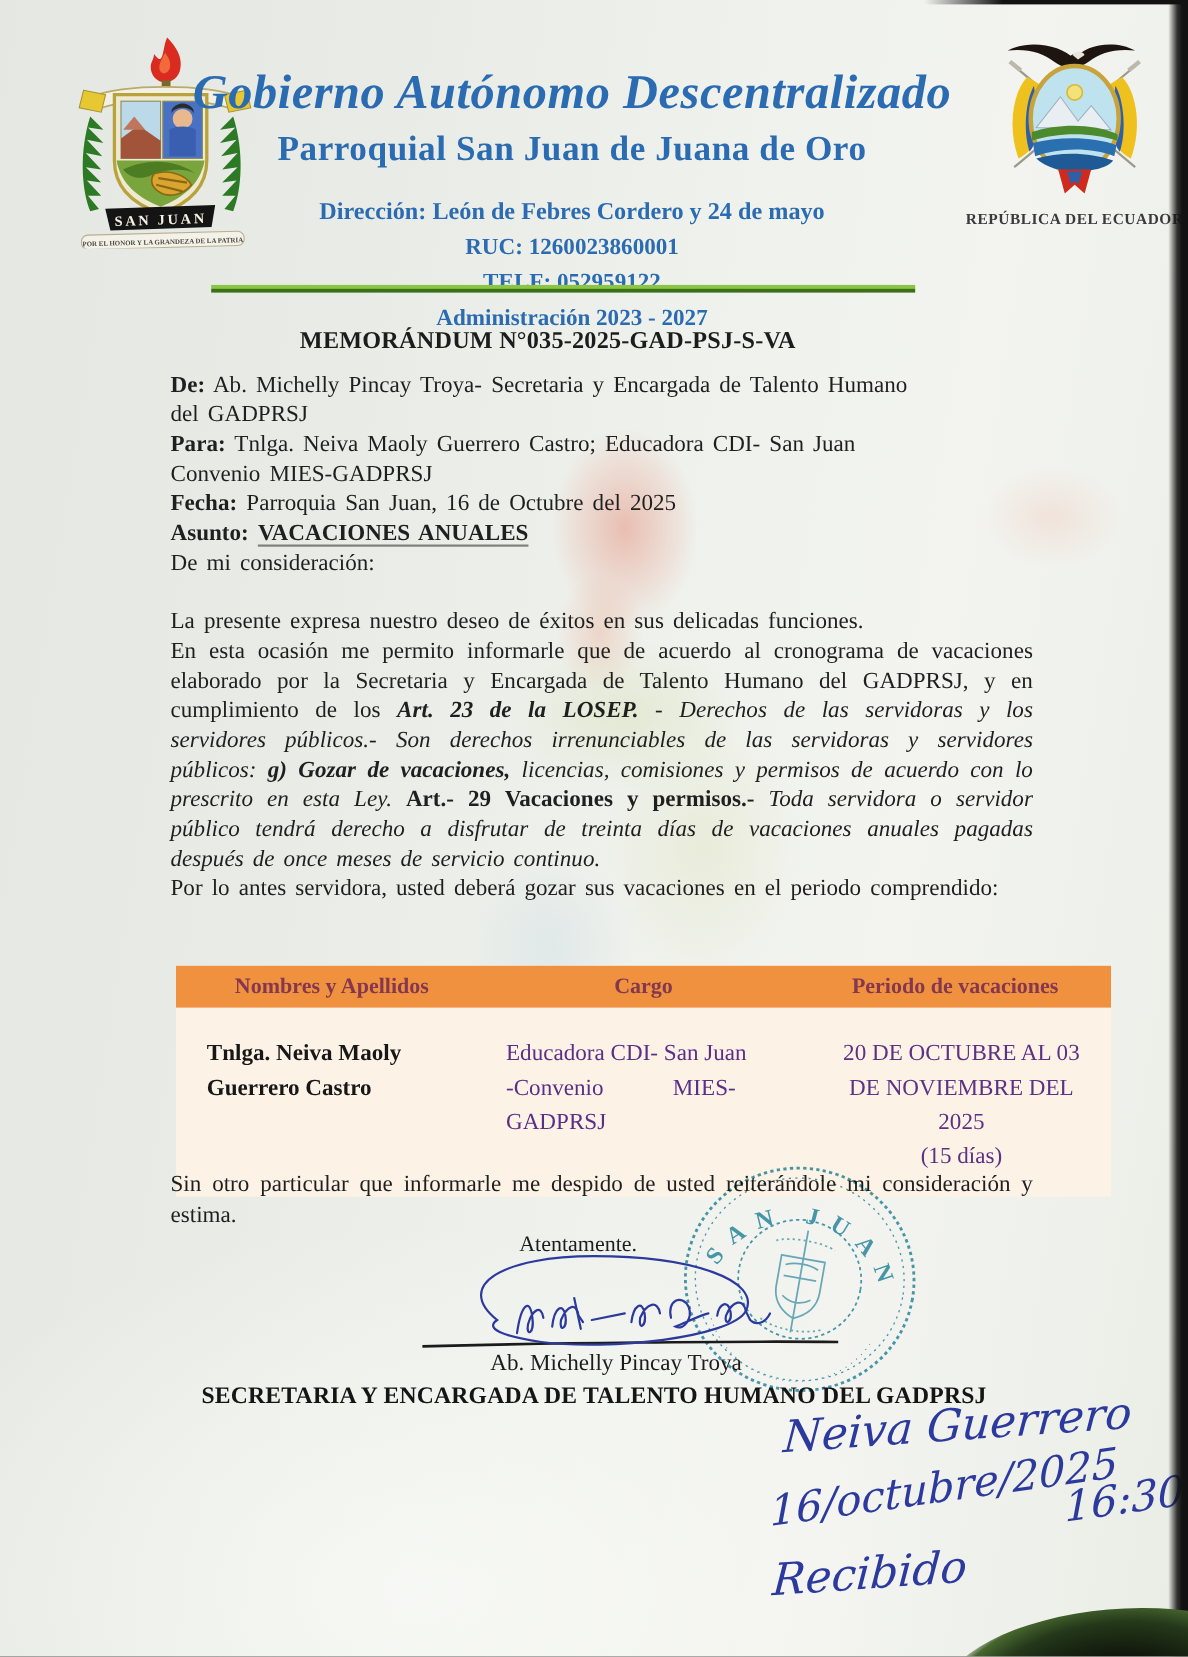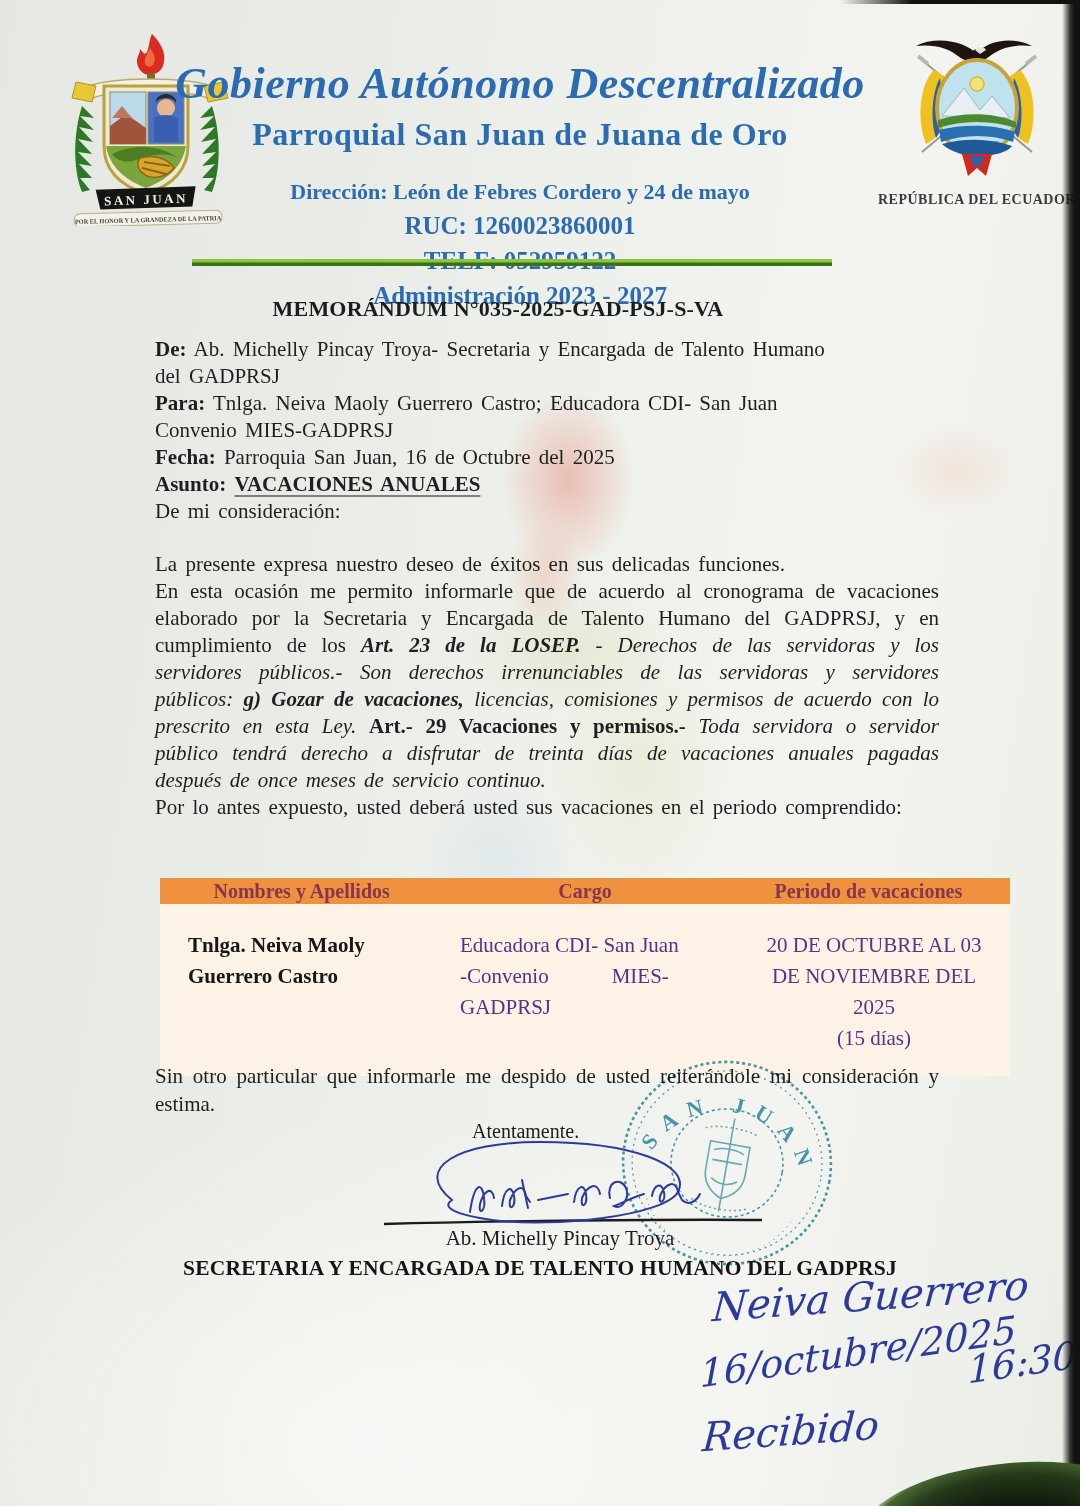--- a/index.html
+++ b/index.html
@@ -26,21 +26,21 @@
     background:linear-gradient(to left,#121212 70%, rgba(18,18,18,0));}
   .corner-blob{position:absolute; left:858px; top:1463px; width:310px; height:130px; border-radius:50%;
     transform:rotate(-5deg);
     background:radial-gradient(ellipse at 50% 75%, #0e140a 38%, #24381a 62%, #47662f 74%, rgba(71,102,47,0) 80%);}
 
   
   .hdr-text{position:absolute; left:165px; top:58px; width:710px; text-align:center; color:#2a6bb1;}
   .hdr-l1{font-size:44px; font-weight:bold; letter-spacing:.5px;font-style:italic;}
   .hdr-l2{font-size:32px; font-weight:bold; margin-top:7px; letter-spacing:.5px;}
   .hdr-l3{font-size:22px; font-weight:bold; margin-top:26px;}
-  .hdr-l4,.hdr-l5,.hdr-l6{font-size:25px; font-weight:bold; margin-top:7px;}
+  .hdr-l4,.hdr-l5,.hdr-l6{font-size:21px; font-weight:bold; margin-top:7px;}
   .green-rule{position:absolute; left:192px; top:259px; width:640px; height:7px;
     background:linear-gradient(#8cc445 0 45%, #3a7117 55% 100%);}
   .crest{position:absolute; left:52px; top:26px;}
   .emblem{position:absolute; left:878px; top:32px; text-align:center;}
   .emblem-caption{font-size:14px; font-weight:bold; color:#3a3a3a; letter-spacing:.5px; margin-top:4px;
     font-family:"Liberation Serif",serif;}
 
   
   .memo-title{position:absolute; left:0; top:296px; width:996px; text-align:center;
     font-size:22px; font-weight:bold; color:#1c1c1c; letter-spacing:.2px;}
@@ -48,21 +48,21 @@
   .content p{margin:0; text-align:justify; word-spacing:3px;}
   .meta-lines{white-space:pre-line;}
   .lbl{font-weight:bold;}
   .asunto-val{font-weight:bold; text-decoration:underline; text-decoration-thickness:1.5px;
     text-underline-offset:4px; text-decoration-color:rgba(40,40,40,.55);}
   .p1{margin-top:26px !important;}
   .seg-b{font-weight:bold;} .seg-i{font-style:italic;} .seg-bi{font-weight:bold; font-style:italic;}
 
   
   .vac-table{position:absolute; left:160px; top:878px; width:850px; background:#fcf2e6;}
-  .vac-head{display:flex; background:#f0913f; height:26px; align-items:center;}
+  .vac-head{display:flex; background:#f0913f; height:38px; align-items:center;}
   .vac-head div{flex:1; text-align:center; font-size:20px; font-weight:bold; color:#84374e;}
   .vac-row{display:flex; padding:26px 0 22px 16px;}
   .vac-row > div{font-size:21px; line-height:31px;}
   .cell-name{flex:1; padding-left:12px; font-weight:bold; color:#171717; white-space:pre-line;}
   .cell-cargo{flex:1; color:#5b2f87; white-space:pre-wrap; padding-right:6px;}
   .cell-period{flex:1; color:#5d3184; text-align:center; white-space:pre-line;}
 
   
   .farewell{position:absolute; left:155px; top:1062px; width:784px; font-size:21px; line-height:28px;
     text-align:justify; word-spacing:3px; color:#1f1f1f;}
@@ -183,21 +183,21 @@
   <div class="content">
     <p><span class="lbl">De:</span> <span class="meta-lines">Ab. Michelly Pincay Troya- Secretaria y Encargada de Talento Humano
 del GADPRSJ</span></p>
     <p><span class="lbl">Para:</span> <span class="meta-lines">Tnlga.  Neiva  Maoly  Guerrero  Castro;  Educadora  CDI-  San  Juan
 Convenio MIES-GADPRSJ</span></p>
     <p><span class="lbl">Fecha:</span> <span>Parroquia San Juan, 16 de Octubre del 2025</span></p>
     <p><span class="lbl">Asunto:</span> <span class="asunto-val">VACACIONES ANUALES</span></p>
     <p>De mi consideración:</p>
     <p class="p1">La presente expresa nuestro deseo de éxitos en sus delicadas funciones.</p>
     <p><span class="seg-n">En esta ocasión me permito informarle que de acuerdo al cronograma de vacaciones elaborado por la Secretaria y Encargada de Talento Humano del GADPRSJ, y  en cumplimiento de los </span><span class="seg-bi">Art. 23 de la LOSEP.</span><span class="seg-i"> - Derechos de las servidoras y los servidores públicos.- Son derechos irrenunciables de las servidoras y servidores públicos: </span><span class="seg-bi">g) Gozar de vacaciones,</span><span class="seg-i"> licencias, comisiones y permisos de acuerdo con lo prescrito en esta Ley. </span><span class="seg-b">Art.- 29 Vacaciones y permisos.-</span><span class="seg-i"> Toda servidora o servidor público tendrá derecho a disfrutar de treinta días de vacaciones anuales pagadas después de once meses de servicio continuo.</span></p>
-    <p>Por lo antes expuesto, usted deberá usted sus vacaciones en el periodo comprendido:</p>
+    <p>Por lo antes servidora, usted deberá gozar sus vacaciones en el periodo comprendido:</p>
   </div>
 
   <div class="vac-table">
     <div class="vac-head">
       <div>Nombres y Apellidos</div>
       <div>Cargo</div>
       <div>Periodo de vacaciones</div>
     </div>
     <div class="vac-row">
       <div class="cell-name">Tnlga. Neiva Maoly

